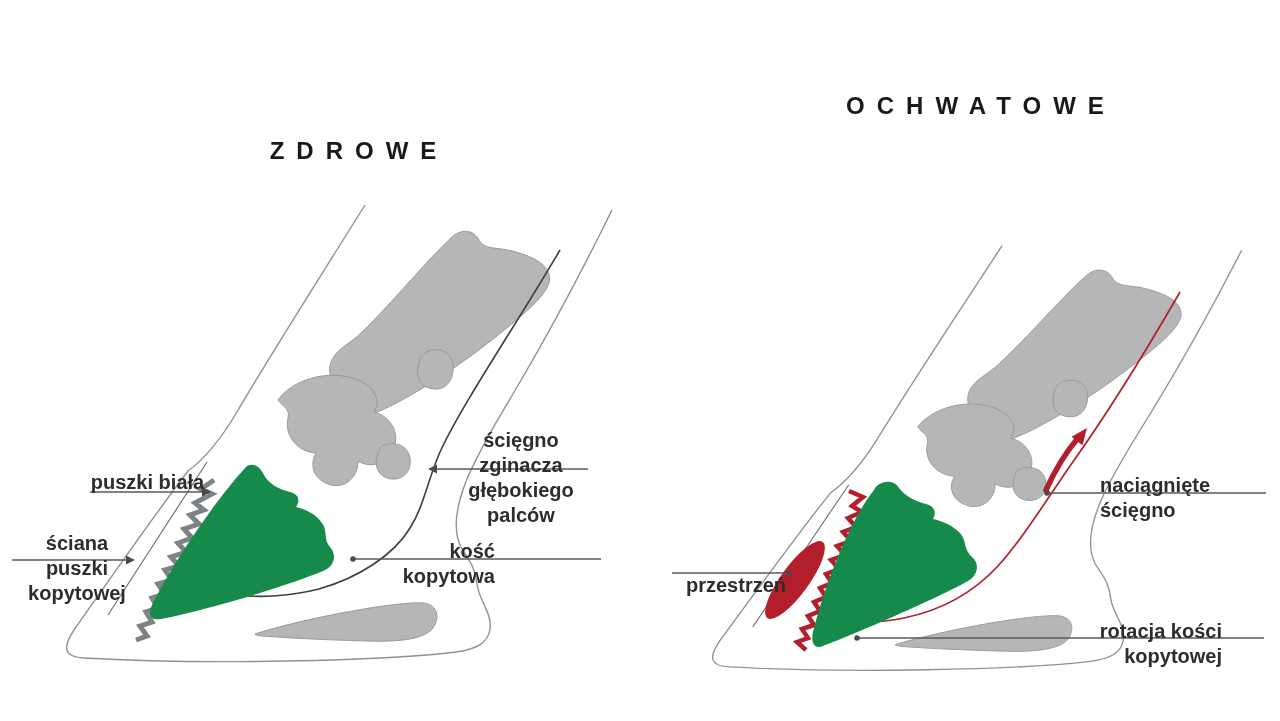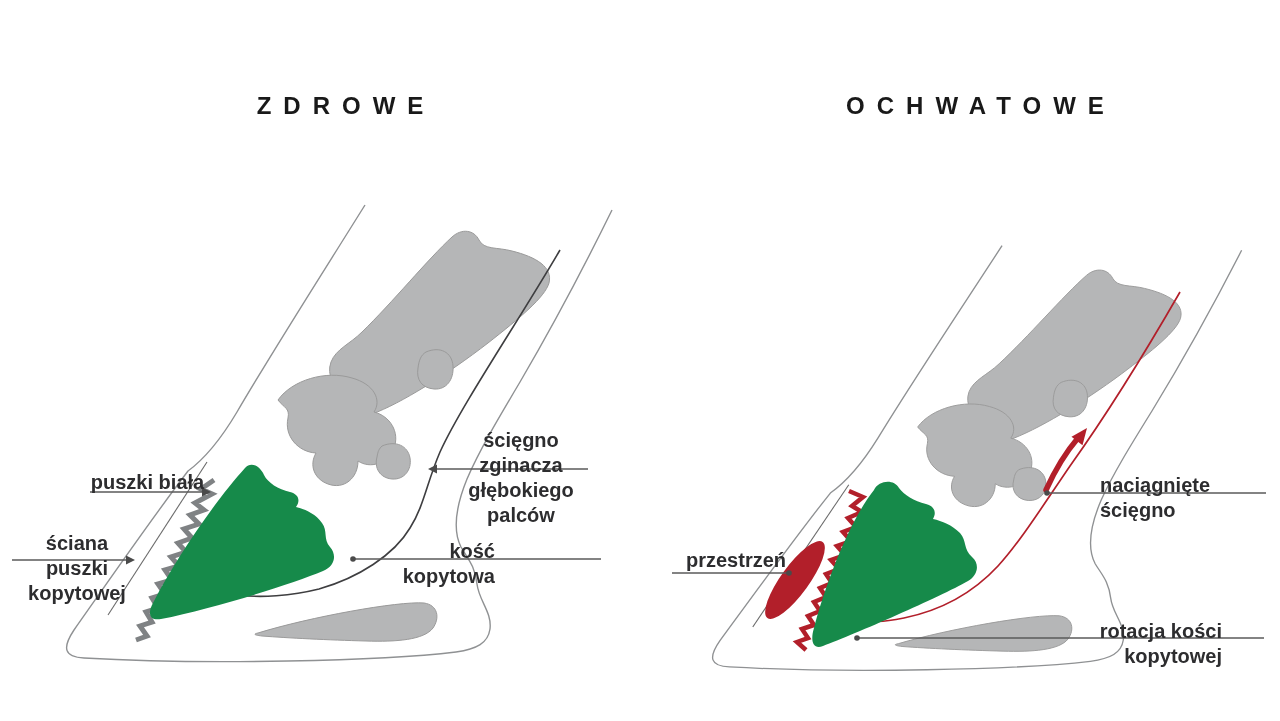--- a/index.html
+++ b/index.html
@@ -19,31 +19,31 @@
   .stage{
     position:relative;width:1280px;height:721px;background:var(--background);
     overflow:hidden;font-family:"Liberation Sans",sans-serif;
   }
   .stage svg{position:absolute;left:0;top:0;}
   .title{
     position:absolute;top:92px;font-weight:700;font-size:24px;
     letter-spacing:12px;color:var(--title-text);text-align:center;
     white-space:nowrap;
   }
-  .title-left{left:166px;width:360px;}
+  .title-left{left:179px;width:360px;margin-top:45px;}
   .title-right{left:796px;width:370px;}
   .lbl{
     position:absolute;font-weight:700;font-size:20px;line-height:1.25;
     color:var(--label-text);
   }
   .lbl-linia-biala{left:90px;top:470px;width:115px;text-align:center;}
   .lbl-sciana{left:18px;top:520px;width:118px;text-align:center;margin-top:11px;}
   .lbl-sciegno{left:455px;top:428px;width:132px;text-align:center;}
   .lbl-kosc{left:395px;top:539px;width:100px;text-align:right;}
-  .lbl-przestrzen{left:686px;top:548px;width:84px;text-align:right;}
+  .lbl-przestrzen{left:686px;top:573px;width:84px;text-align:right;}
   .lbl-naciagniete{left:1100px;top:473px;width:140px;text-align:left;}
   .lbl-rotacja{left:1050px;top:619px;width:172px;text-align:right;}
 
   .outline{fill:none;stroke:var(--outline);stroke-width:1.4;}
   .bone{fill:var(--bone-fill);stroke:var(--bone-stroke);stroke-width:1;}
   .greenbone{fill:var(--coffin-bone-green);stroke:none;}
   .zig-gray{fill:none;stroke:var(--lamina-zigzag-gray);stroke-width:5;stroke-linejoin:miter;}
   .zig-red{fill:none;stroke:var(--pathology-red);stroke-width:4.5;stroke-linejoin:miter;}
   .tendon-dark{fill:none;stroke:var(--deep-tendon-line);stroke-width:1.6;}
   .tendon-red{fill:none;stroke:var(--pathology-red);stroke-width:1.7;}

